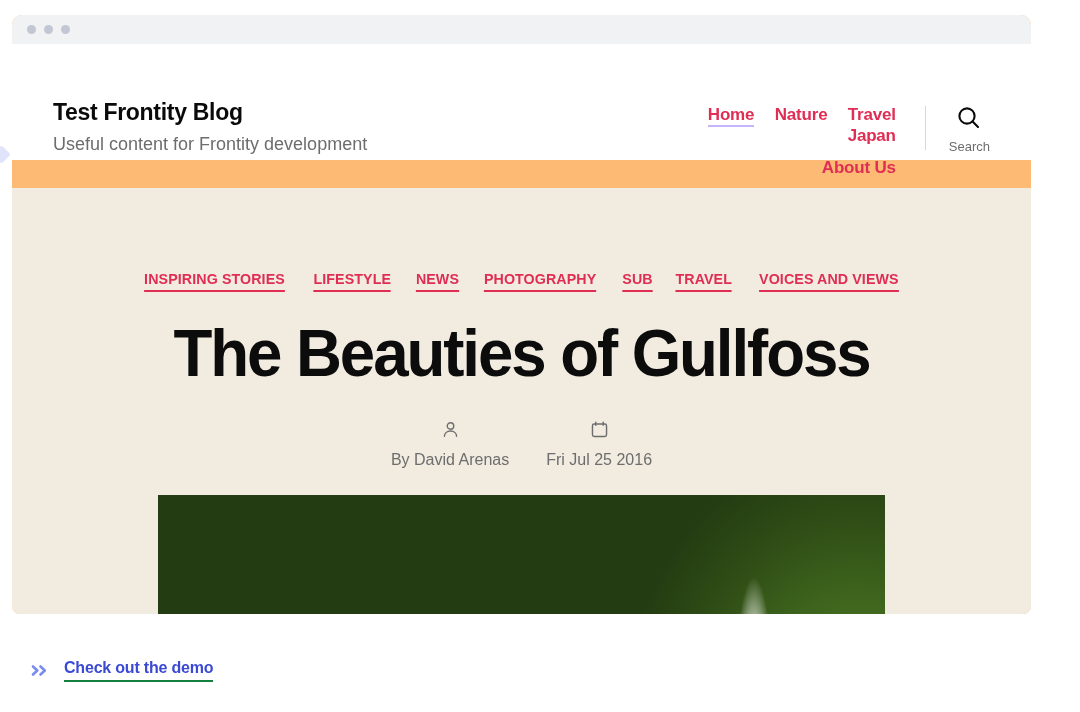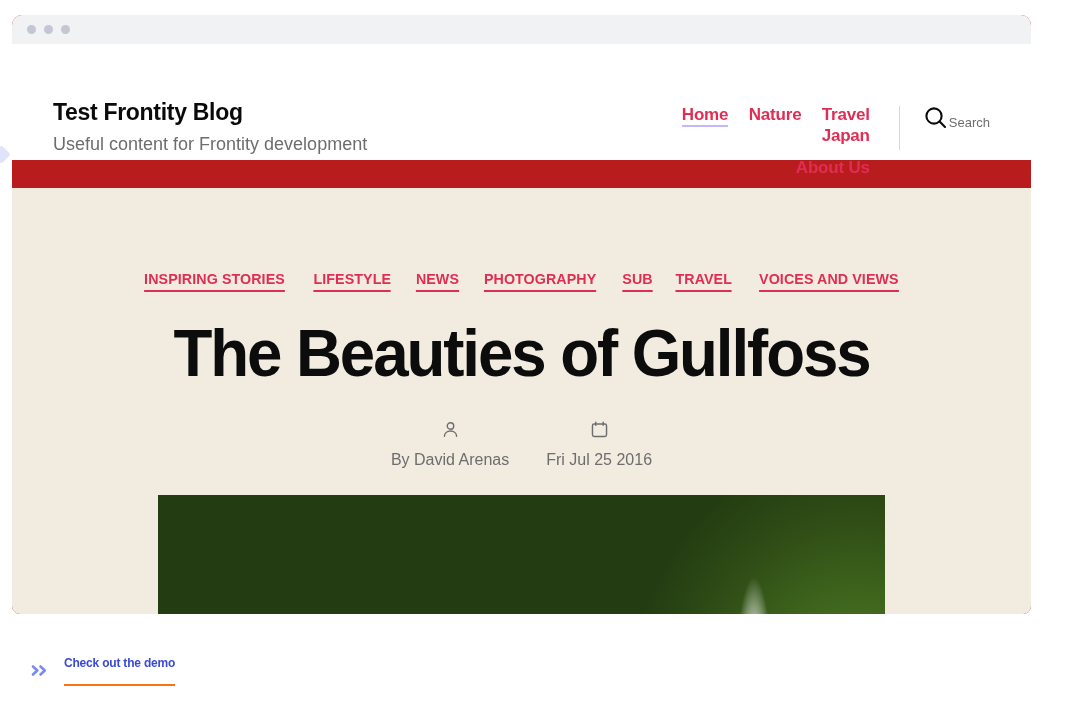--- a/index.html
+++ b/index.html
@@ -13,21 +13,21 @@
   }
 
   
   .browser-frame {
     position: absolute;
     left: 12px;
     top: 15px;
     width: 1019px;
     height: 599px;
     border-radius: 10px 10px 8px 8px;
-    background: #b91c1c;
+    background: #fdba74;
     overflow: hidden;
   }
 
   .titlebar {
     height: 29px;
     background: #f1f2f4;
     display: flex;
     align-items: center;
     padding-left: 15px;
     gap: 8px;
@@ -97,21 +97,21 @@
 
   .nav-divider {
     width: 1px;
     height: 44px;
     background: #d8d8d8;
     margin: 0 23px 0 29px;
   }
 
   .search-btn {
     display: flex;
-    flex-direction: row;
+    flex-direction: column;
     align-items: center;
     background: none;
     border: none;
     cursor: pointer;
     padding: 0;
     margin-top: -1px;
   }
   .search-label {
     font-size: 13px;
     color: #6d6d6d;
@@ -231,25 +231,25 @@
     display: flex;
     align-items: center;
     gap: 14px;
     text-decoration: none;
   }
   .chev-icon {
     display: inline-flex;
     color: #7a8bf0;
   }
   .demo-text {
-    font-size: 12px;
+    font-size: 16px;
     font-weight: bold;
     color: #3b4ad4;
-    border-bottom: 2px solid #f97316;
-    padding-bottom: 14px;
+    border-bottom: 2px solid #15803d;
+    padding-bottom: 3px;
     letter-spacing: -0.2px;
   }
 
   
   .edge-marker {
     position: absolute;
     left: -5px;
     top: 148px;
     width: 13px;
     height: 13px;

